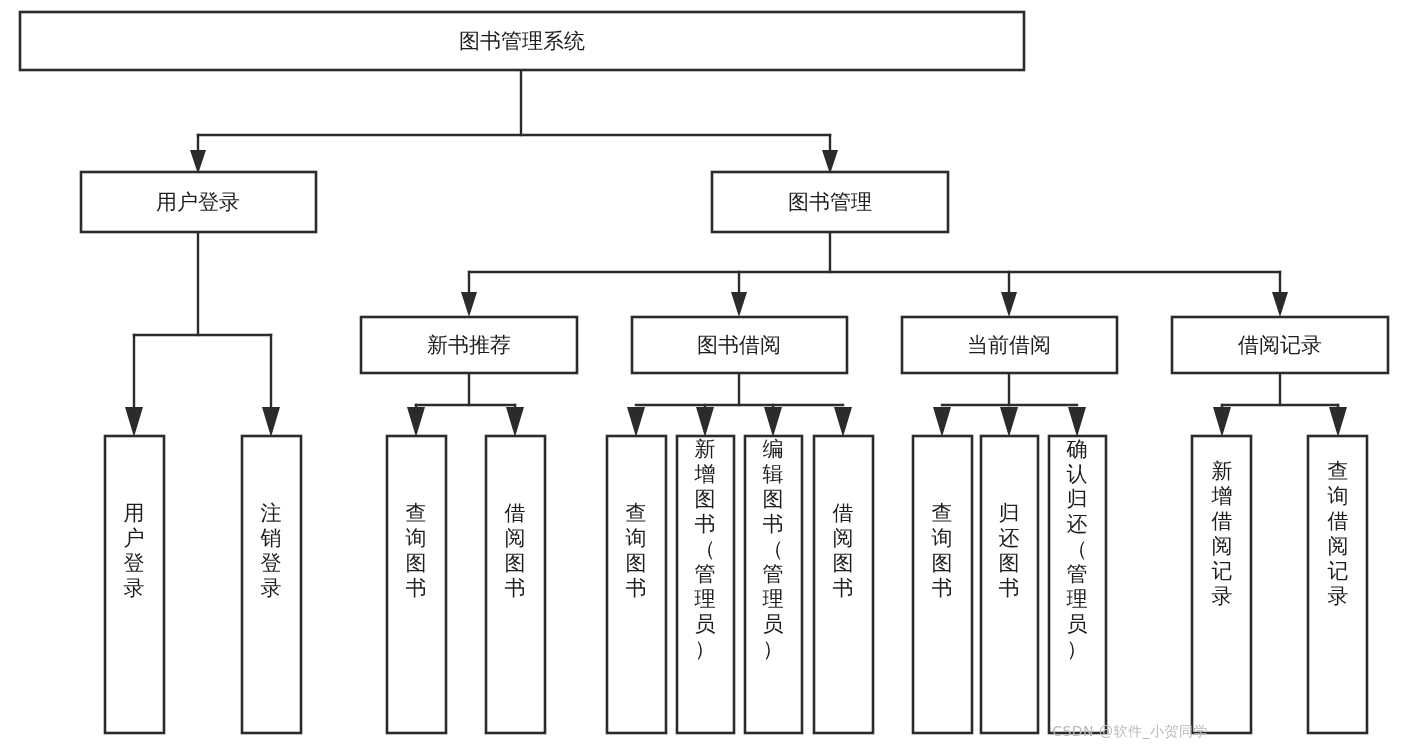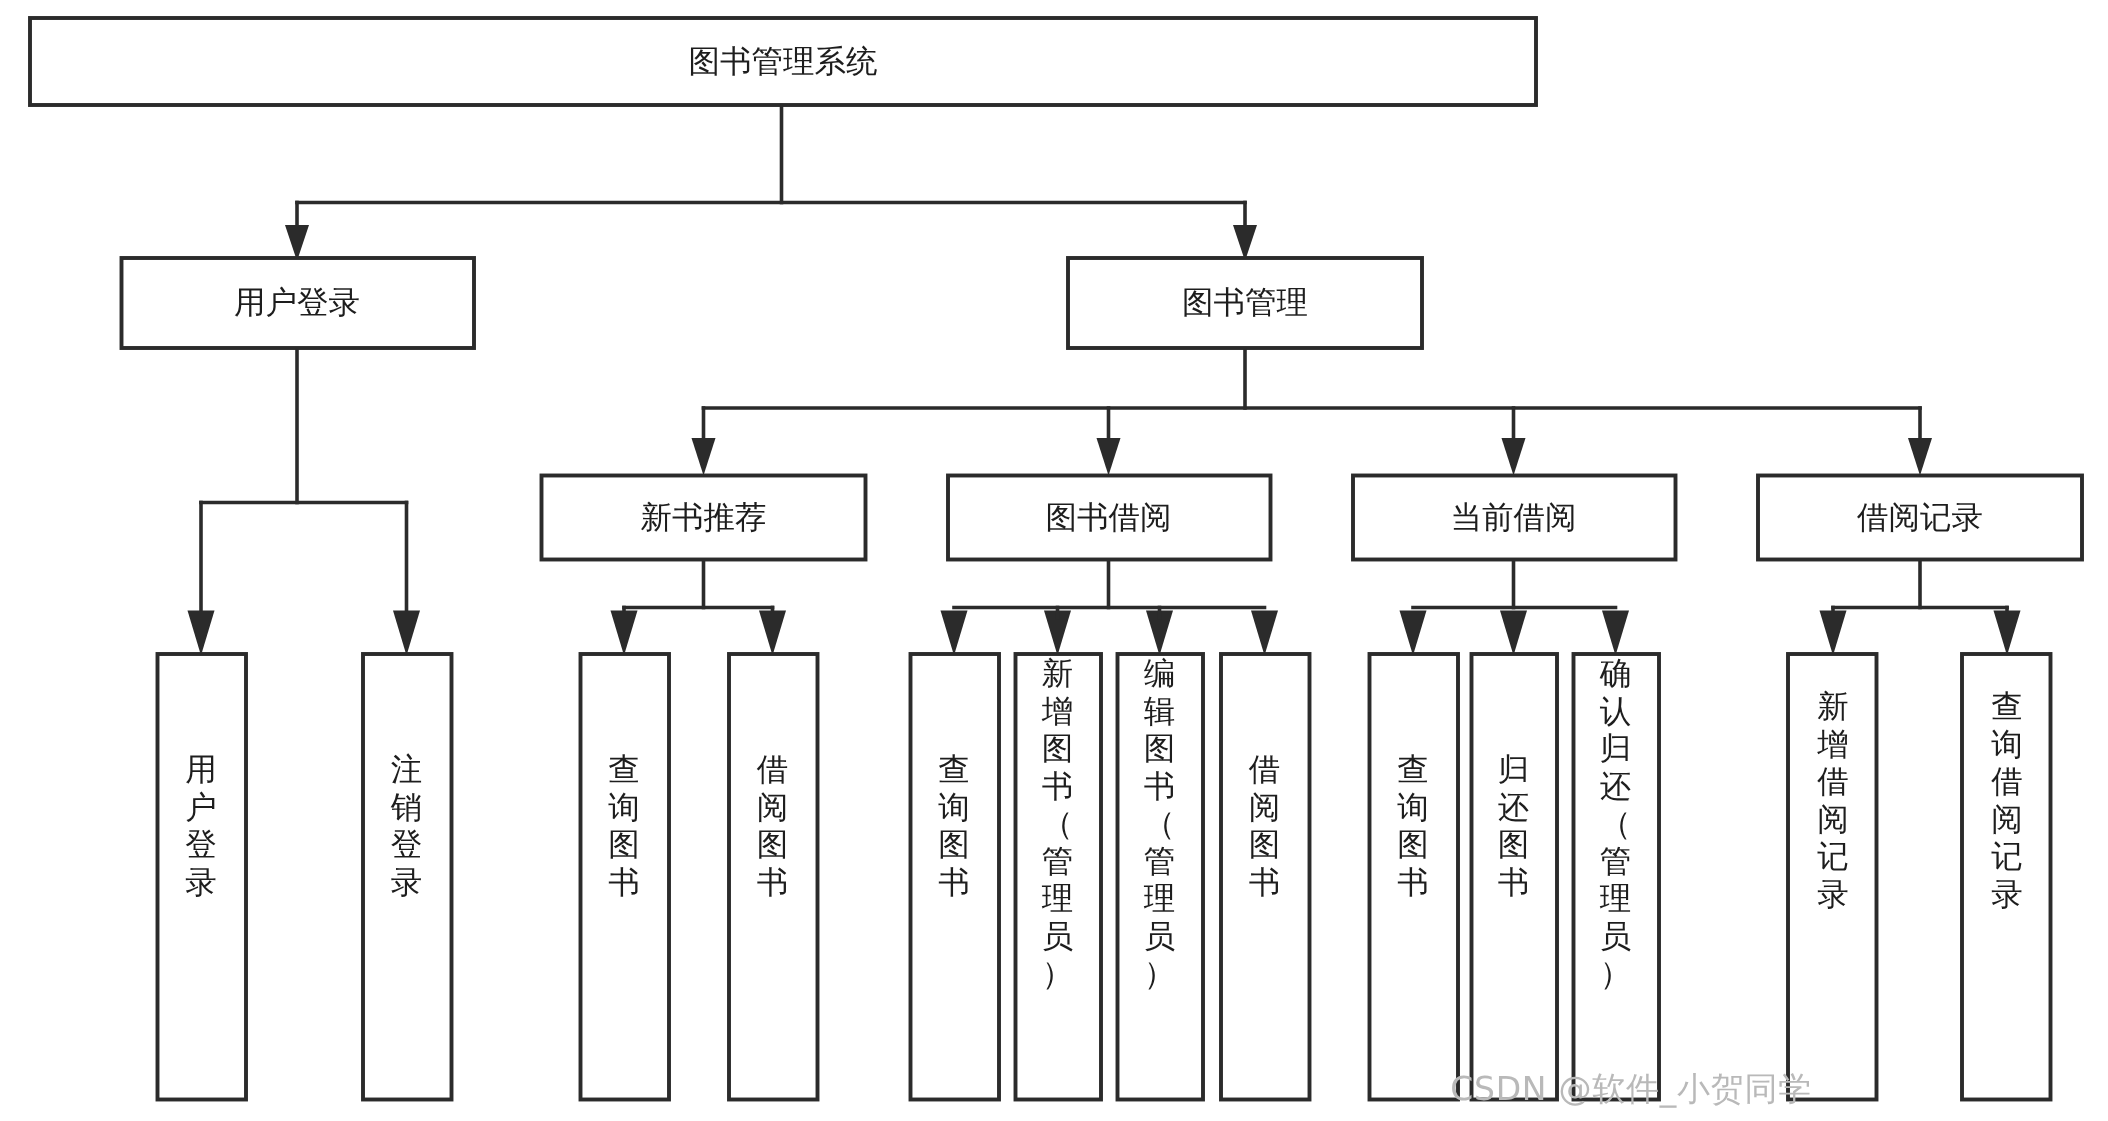--- a/index.html
+++ b/index.html
@@ -54,21 +54,21 @@
     font-family: "DejaVu Sans", "Liberation Sans", sans-serif;
     font-size: 21px;
     fill: #1d1d1d;
     text-anchor: middle;
   }
   .watermark {
     position: absolute;
     right: 12px;
     bottom: 6px;
     font-family: "DejaVu Sans", "Liberation Sans", sans-serif;
-    font-size: 22px;
+    font-size: 14px;
     color: #b9b9b9;
     letter-spacing: 0.5px;
     white-space: nowrap;
     pointer-events: none;
   }
 </style>
 </head>
 <body>
 
 <div id="diagram-root">

